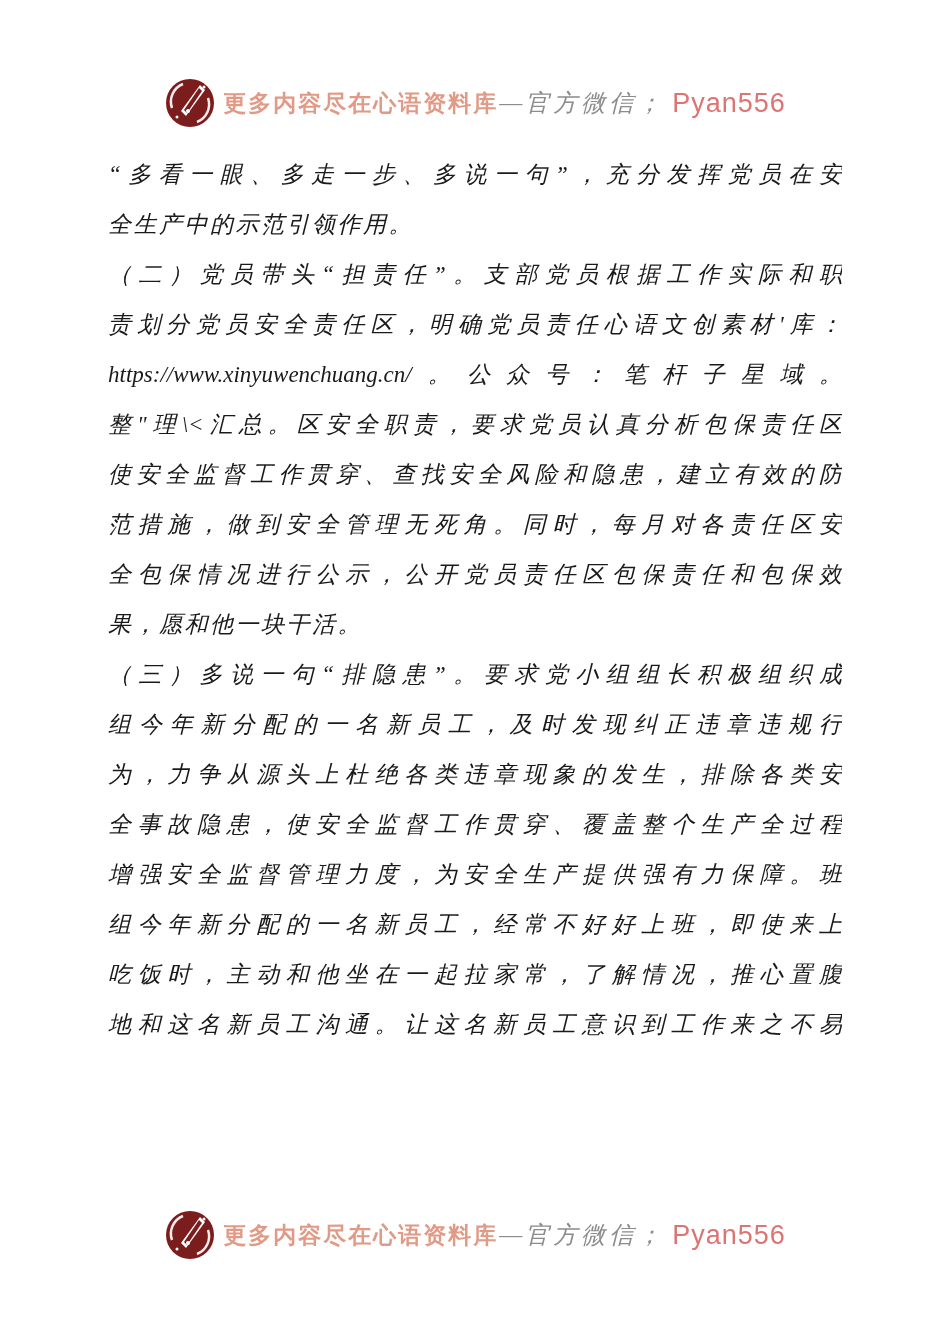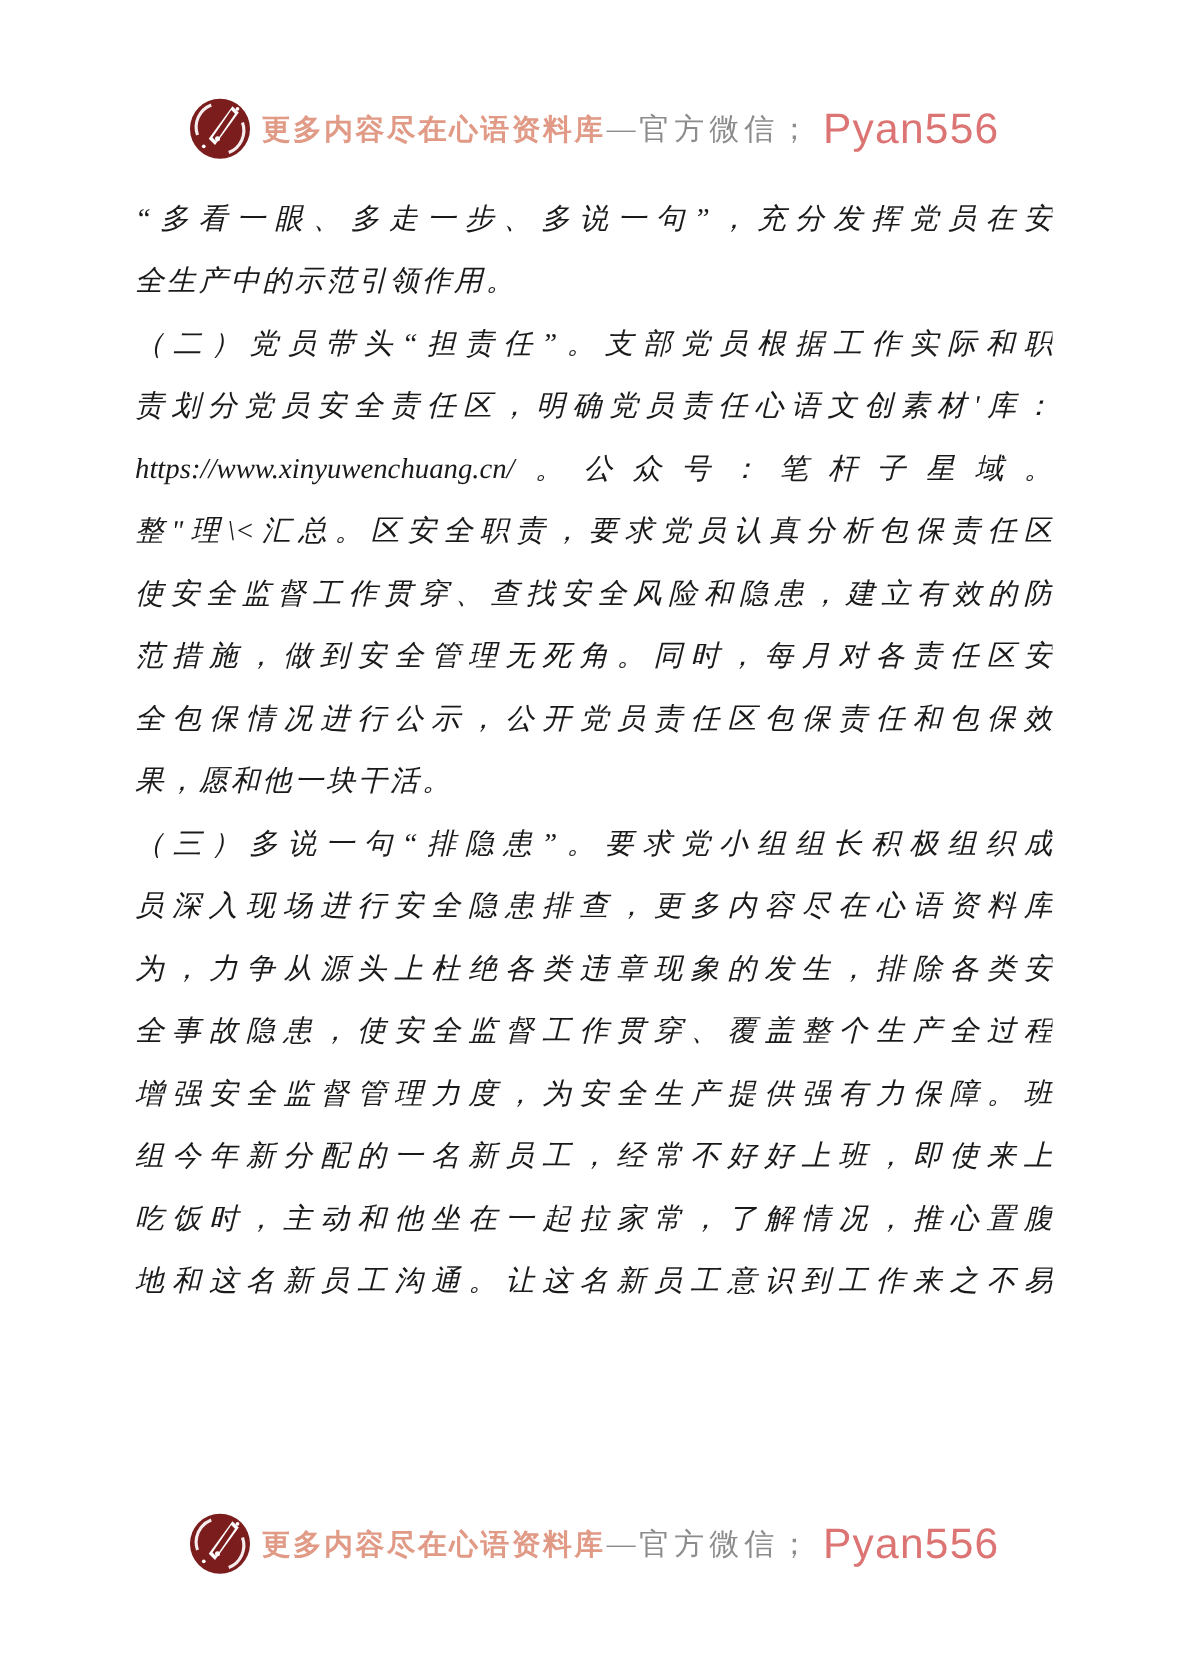--- a/index.html
+++ b/index.html
@@ -20,25 +20,25 @@
   .wm-top    { top:74px;  height:58px; }
   .wm-bottom { top:1206px; height:58px; }
   .logo-wrap { width:52px; height:52px; flex:0 0 auto; }
   .logo-wrap svg { width:52px; height:52px; display:block; }
   .wm-main {
     font-size:23px; font-weight:600; letter-spacing:2px;
     color:var(--wm-main,#e09a86);
   }
   .wm-dash { font-size:23px; color:var(--wm-gray,#8c8c8c); margin:0 -4px 0 -6px; }
   .wm-channel {
-    font-size:24px; letter-spacing:4px;
+    font-size:24px; font-style:italic; letter-spacing:4px;
     color:var(--wm-gray,#8c8c8c);
   }
   .wm-id {
-    font-size:34px; letter-spacing:1px;
+    font-size:27px; letter-spacing:1px;
     font-family:"Liberation Sans","DejaVu Sans",sans-serif;
     color:var(--wm-id,#dd7474);
   }
 
   
   .doc {
     position:absolute; left:108px; top:150px; width:734px;
     color:var(--doc-text,#1a1a1a);
   }
   .line {
@@ -82,21 +82,21 @@
     <div class="line">全生产中的示范引领作用。</div>
     <div class="line stretch">（二）党员带头“担责任”。支部党员根据工作实际和职</div>
     <div class="line stretch">责划分党员安全责任区，明确党员责任心语文创素材'库：</div>
     <div class="line stretch">https://www.xinyuwenchuang.cn/。公众号：笔杆子星域。</div>
     <div class="line stretch">整"理\&lt;汇总。区安全职责，要求党员认真分析包保责任区</div>
     <div class="line stretch">使安全监督工作贯穿、查找安全风险和隐患，建立有效的防</div>
     <div class="line stretch">范措施，做到安全管理无死角。同时，每月对各责任区安</div>
     <div class="line stretch">全包保情况进行公示，公开党员责任区包保责任和包保效</div>
     <div class="line">果，愿和他一块干活。</div>
     <div class="line stretch">（三）多说一句“排隐患”。要求党小组组长积极组织成</div>
-    <div class="line stretch">员深入现场进行安全隐患排查，更多内容尽在心语资料库</div>
+    <div class="line stretch">组今年新分配的一名新员工，及时发现纠正违章违规行</div>
     <div class="line stretch">为，力争从源头上杜绝各类违章现象的发生，排除各类安</div>
     <div class="line stretch">全事故隐患，使安全监督工作贯穿、覆盖整个生产全过程</div>
     <div class="line stretch">增强安全监督管理力度，为安全生产提供强有力保障。班</div>
     <div class="line stretch">组今年新分配的一名新员工，经常不好好上班，即使来上</div>
     <div class="line stretch">吃饭时，主动和他坐在一起拉家常，了解情况，推心置腹</div>
     <div class="line stretch">地和这名新员工沟通。让这名新员工意识到工作来之不易</div>
   </div>
 
 <div class="watermark wm-bottom">
   <span class="logo-wrap">

